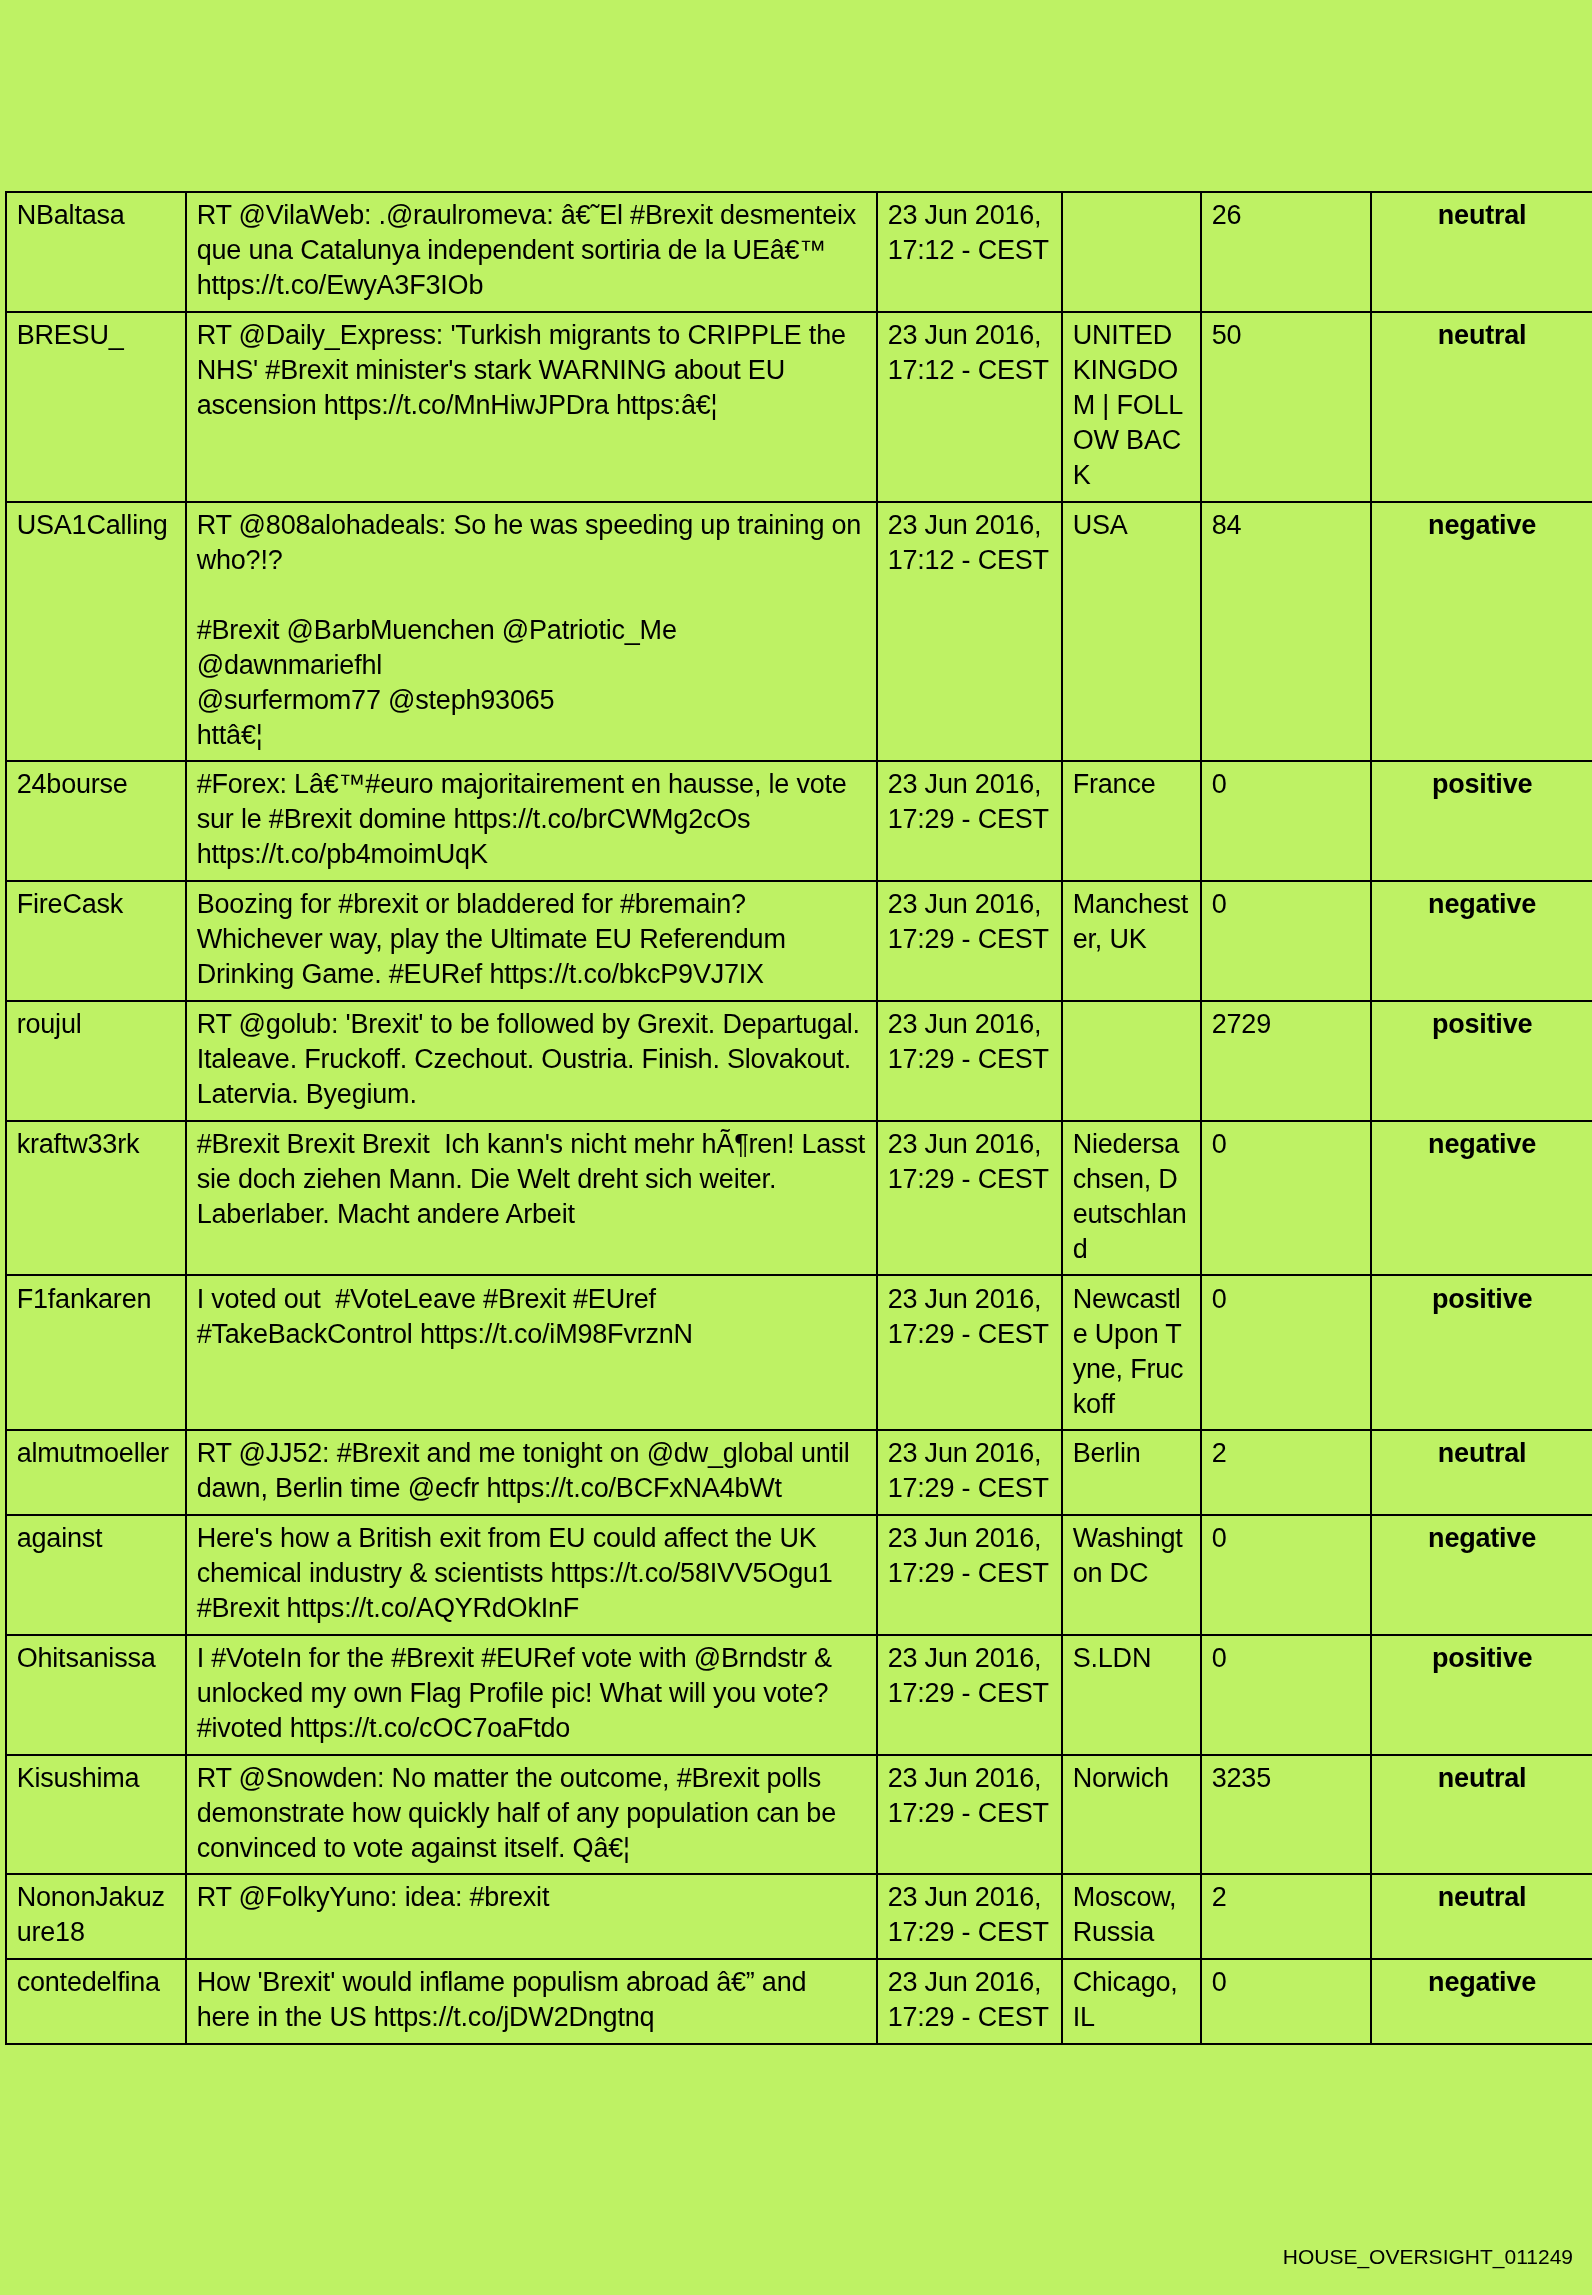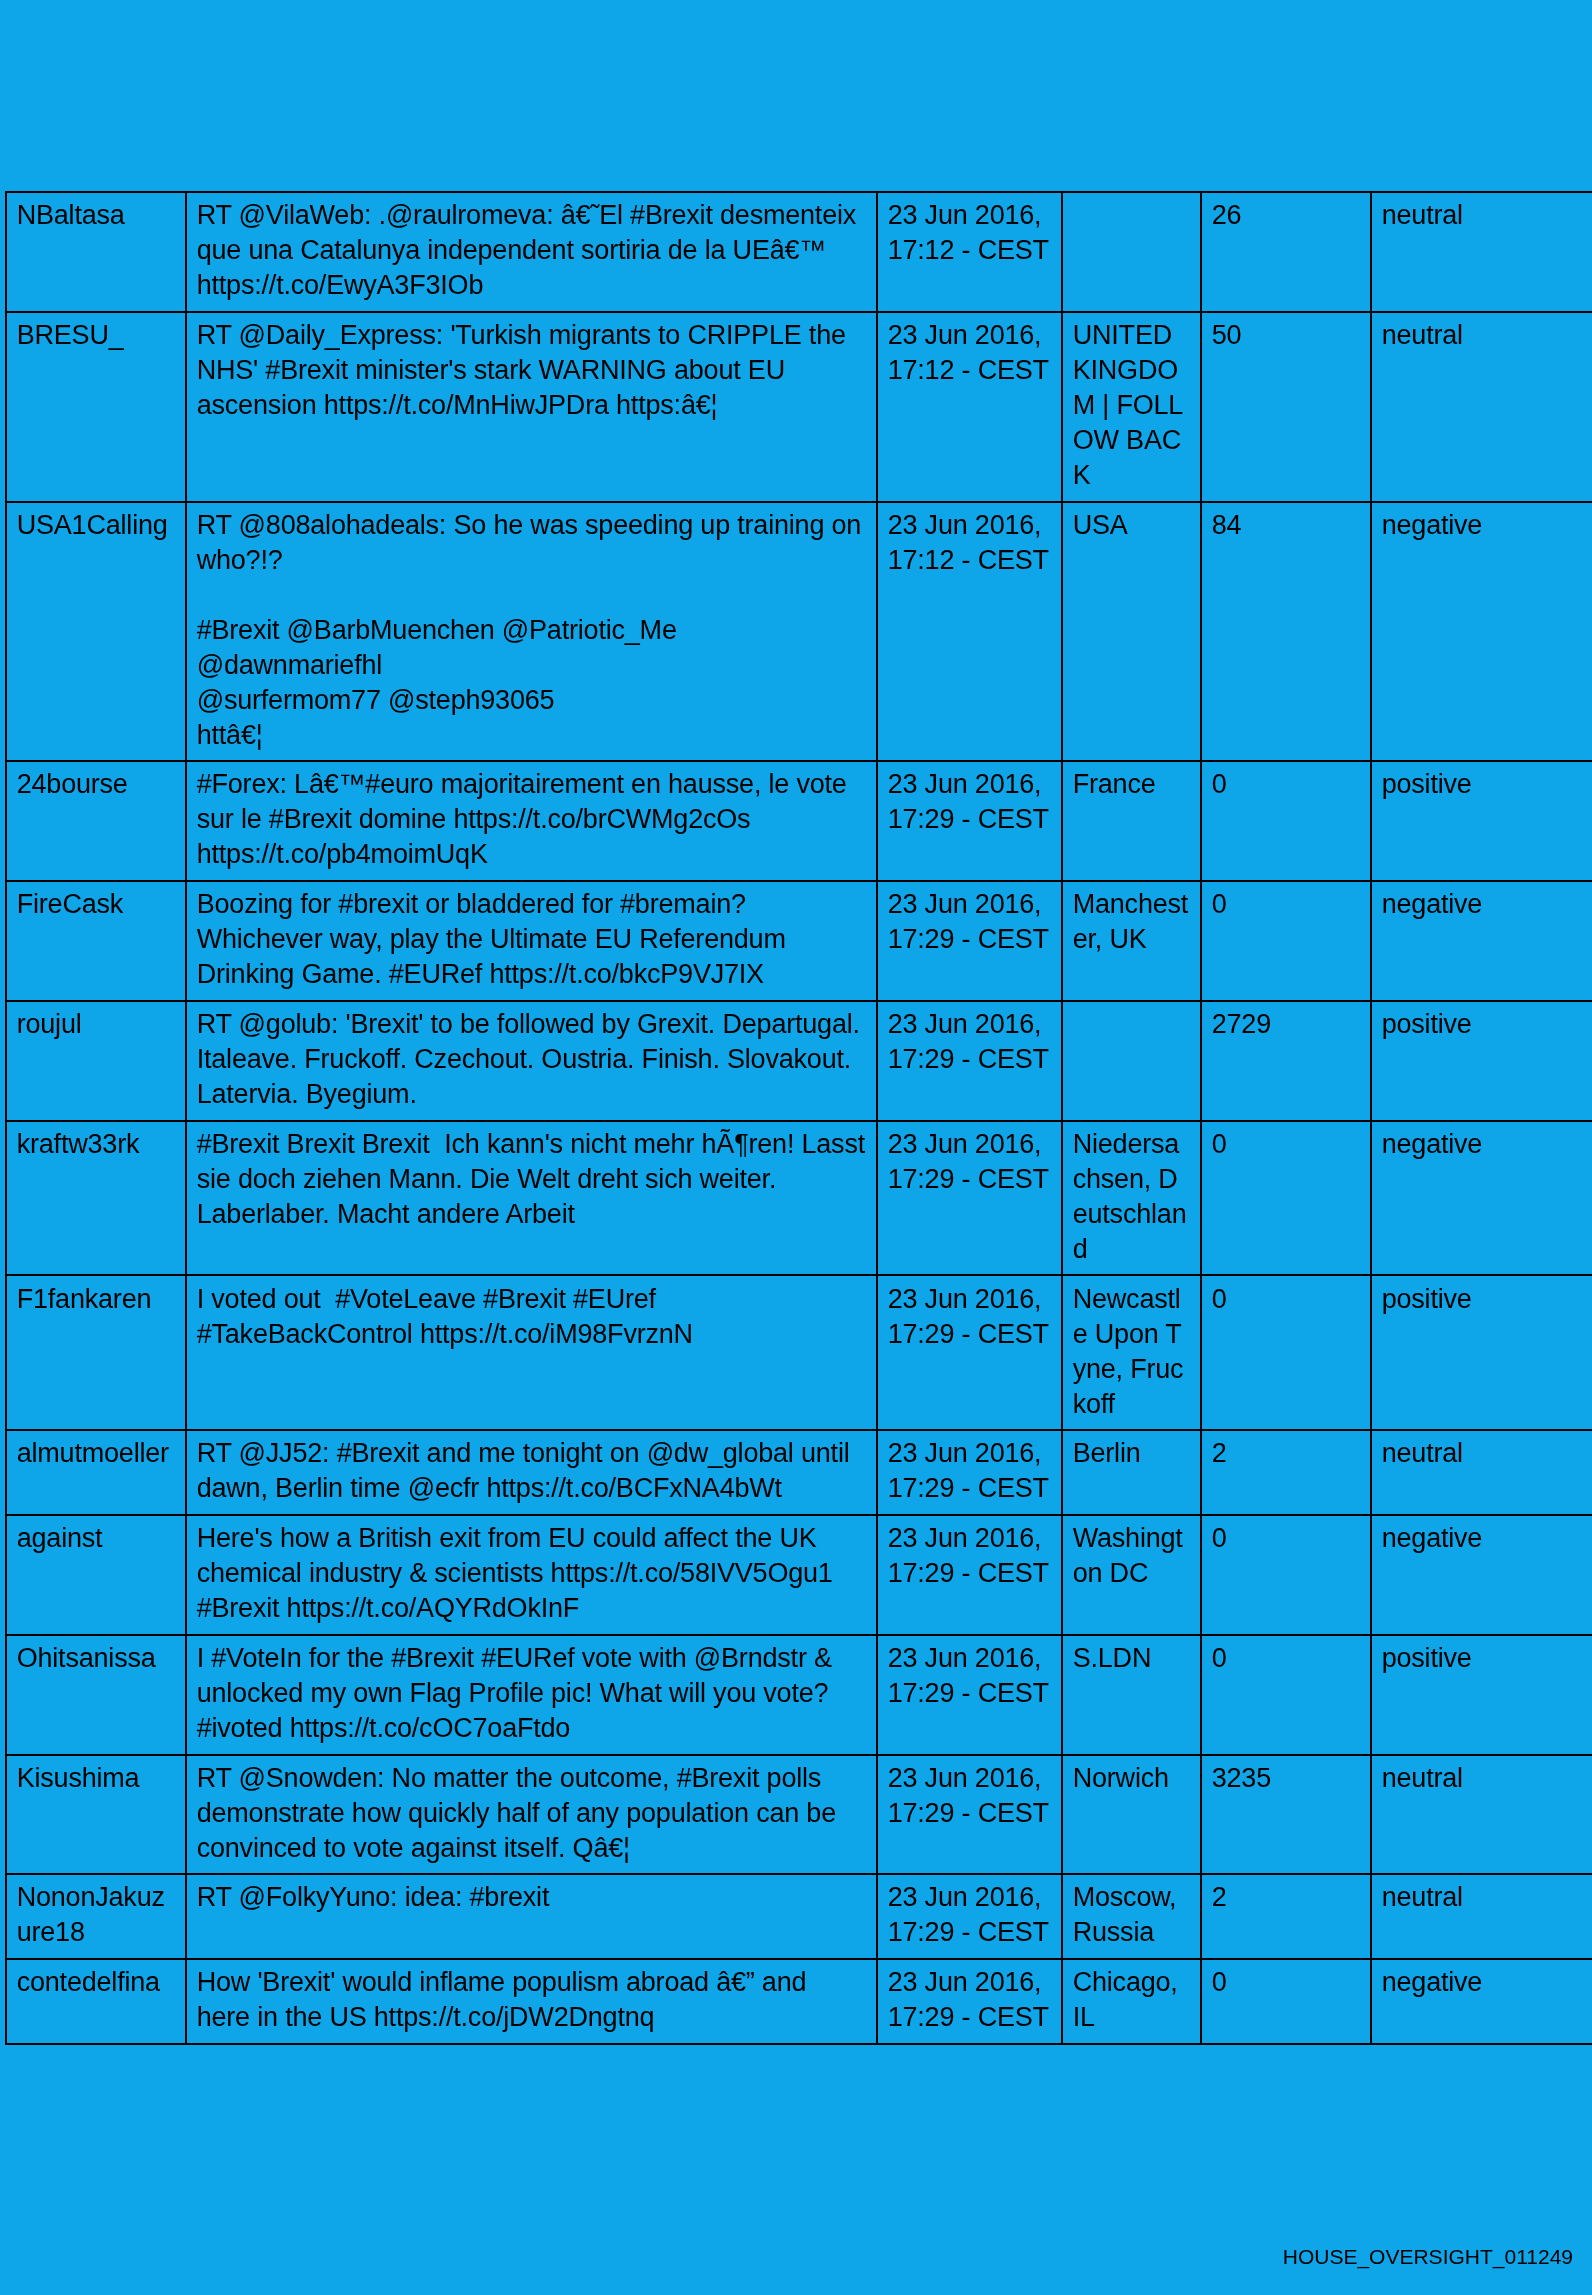--- a/index.html
+++ b/index.html
@@ -11,21 +11,21 @@
     position: relative;
     width: 1592px;
     height: 2295px;
     overflow: hidden;
     font-family: "Liberation Sans", sans-serif;
     color: #000000;
   }
   .doc-page {
     position: absolute;
     inset: 0;
-    background: #0ea5e9;
+    background: #bef264;
   }
   table.tweets-table {
     position: absolute;
     left: 5.1px;
     top: 191px;
     width: 1587px;
     border-collapse: collapse;
     table-layout: fixed;
     font-size: 27px;
     line-height: 35px;
@@ -56,21 +56,22 @@
   .cell-date {
     overflow-wrap: break-word;
   }
   .cell-loc {
     word-break: break-all;
   }
   .cell-count {
     text-align: left;
   }
   .cell-sent {
-    text-align: left;
+    text-align: center;
+    font-weight: bold;
   }
   .bates-stamp {
     position: absolute;
     top: 2245px;
     right: 19px;
     font-size: 21px;
     letter-spacing: 0;
     color: #000000;
   }
 </style>

